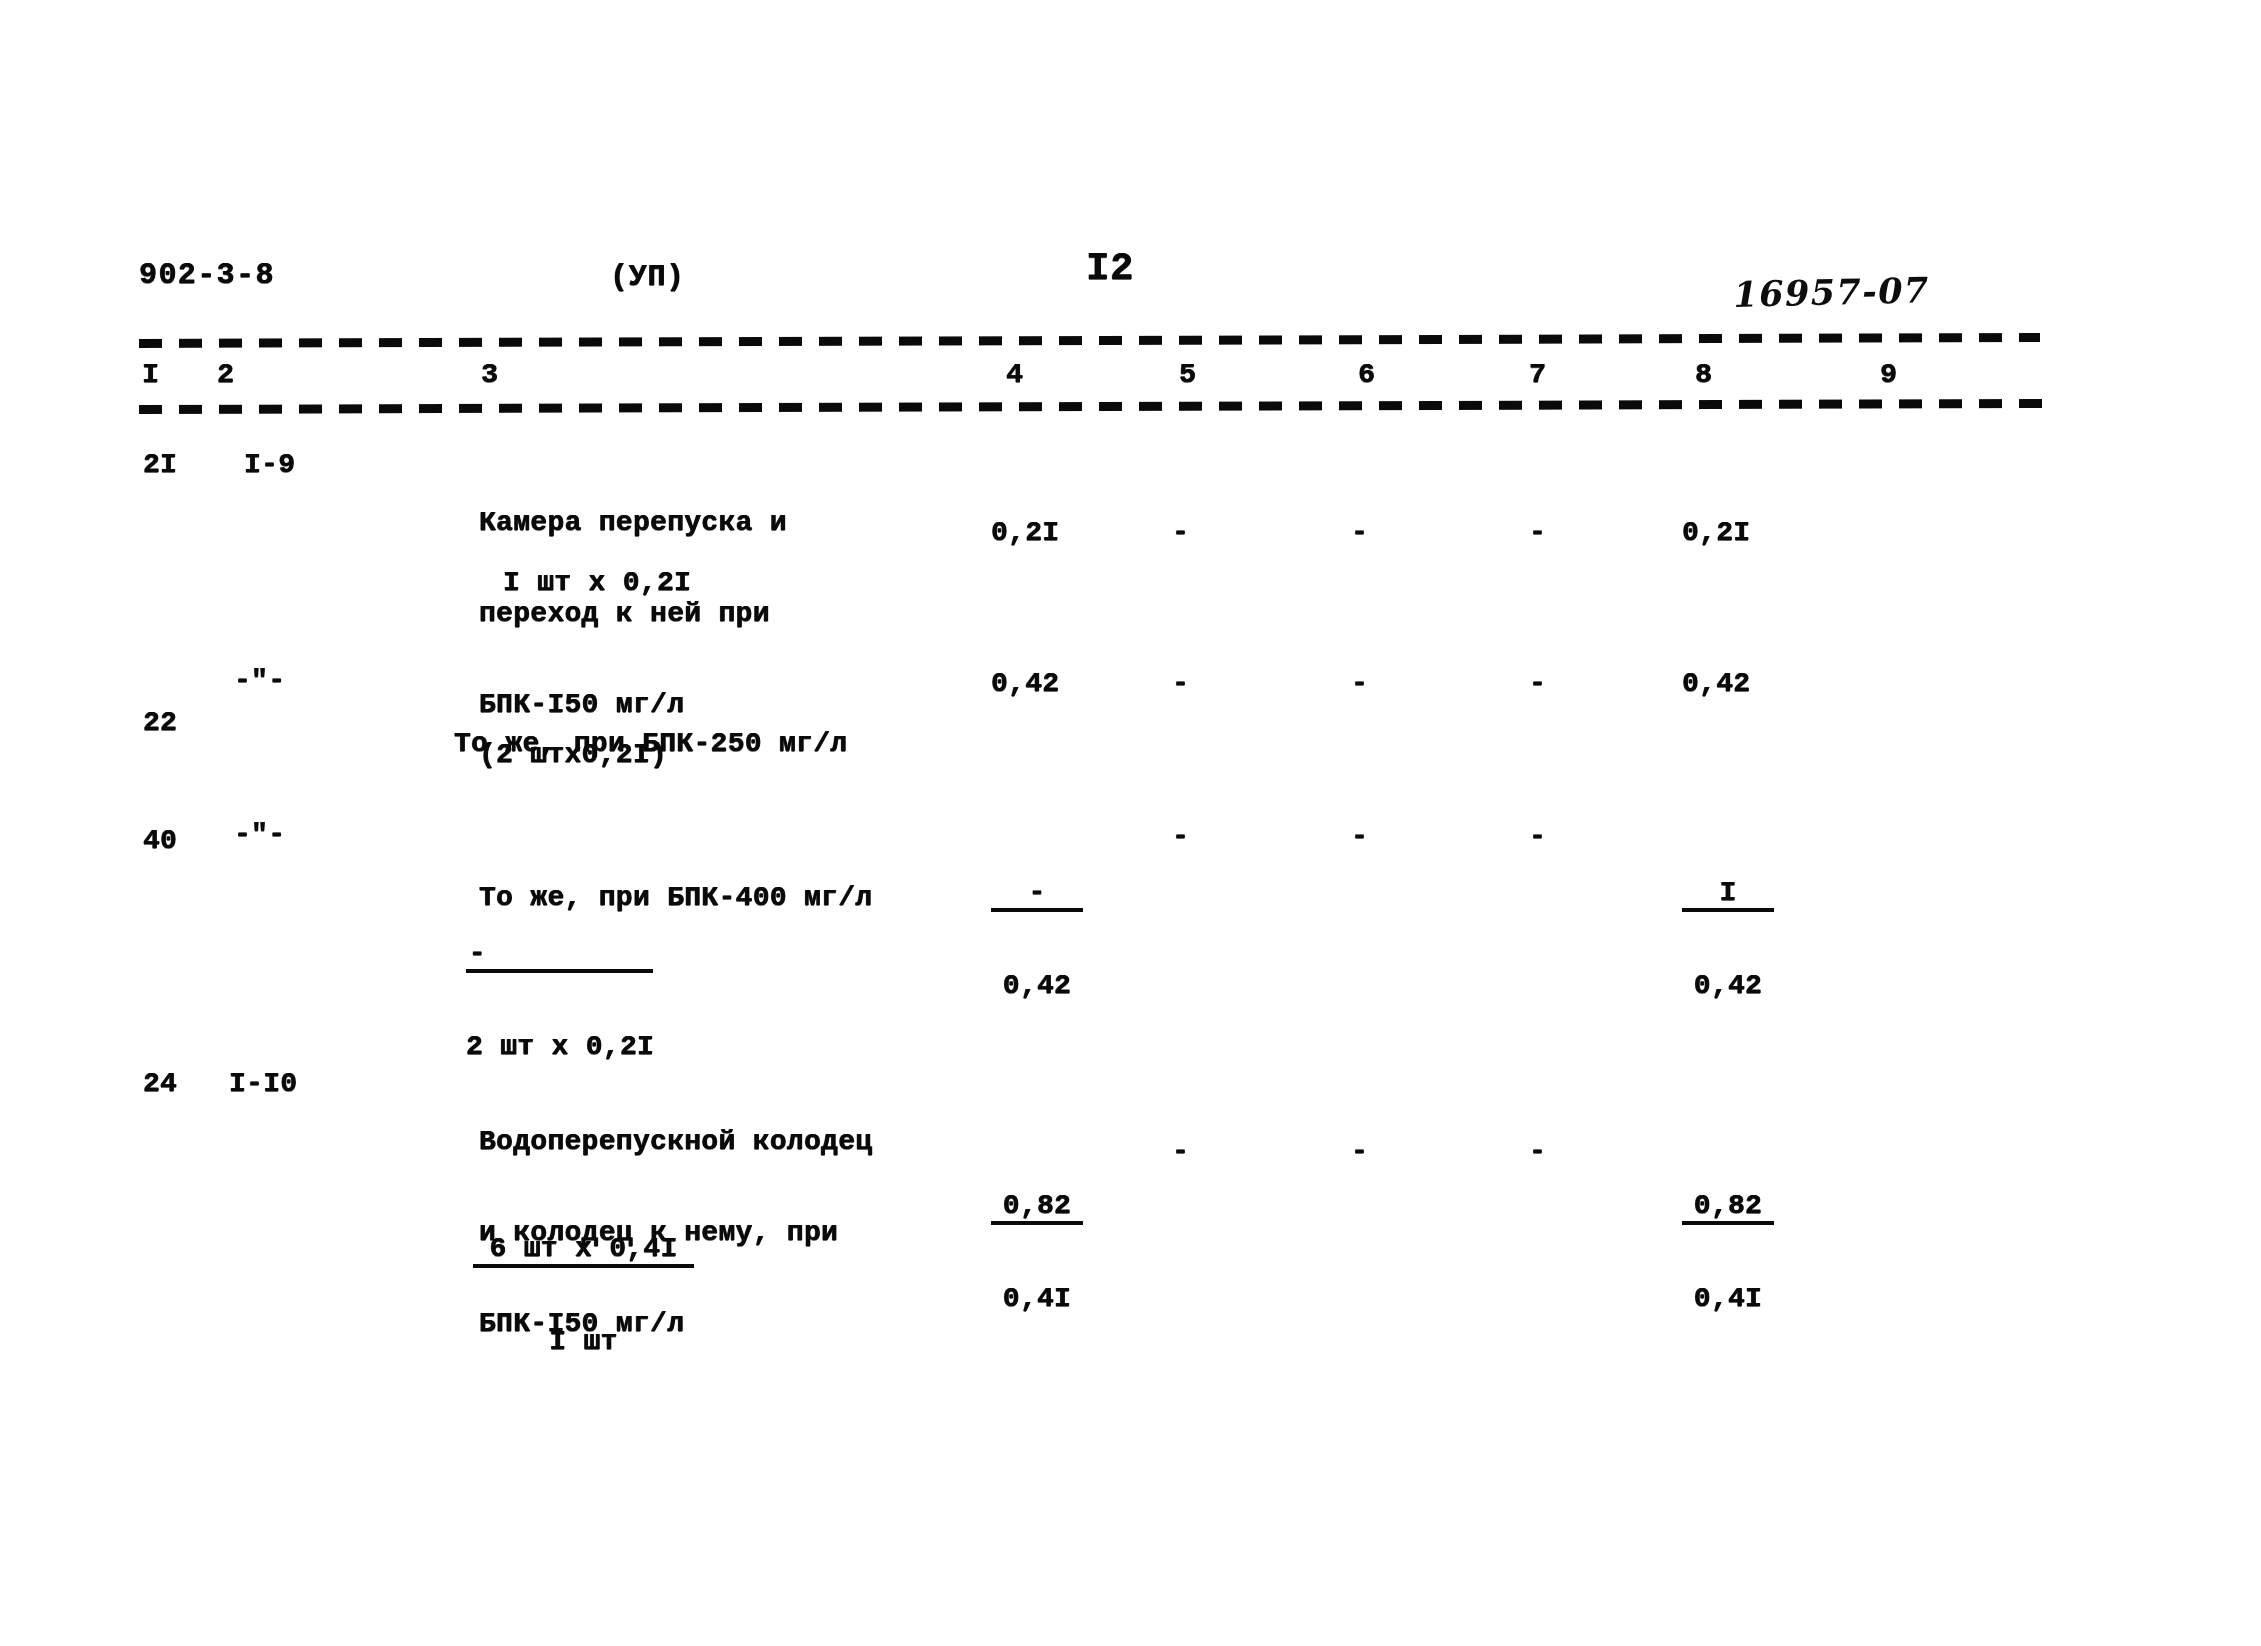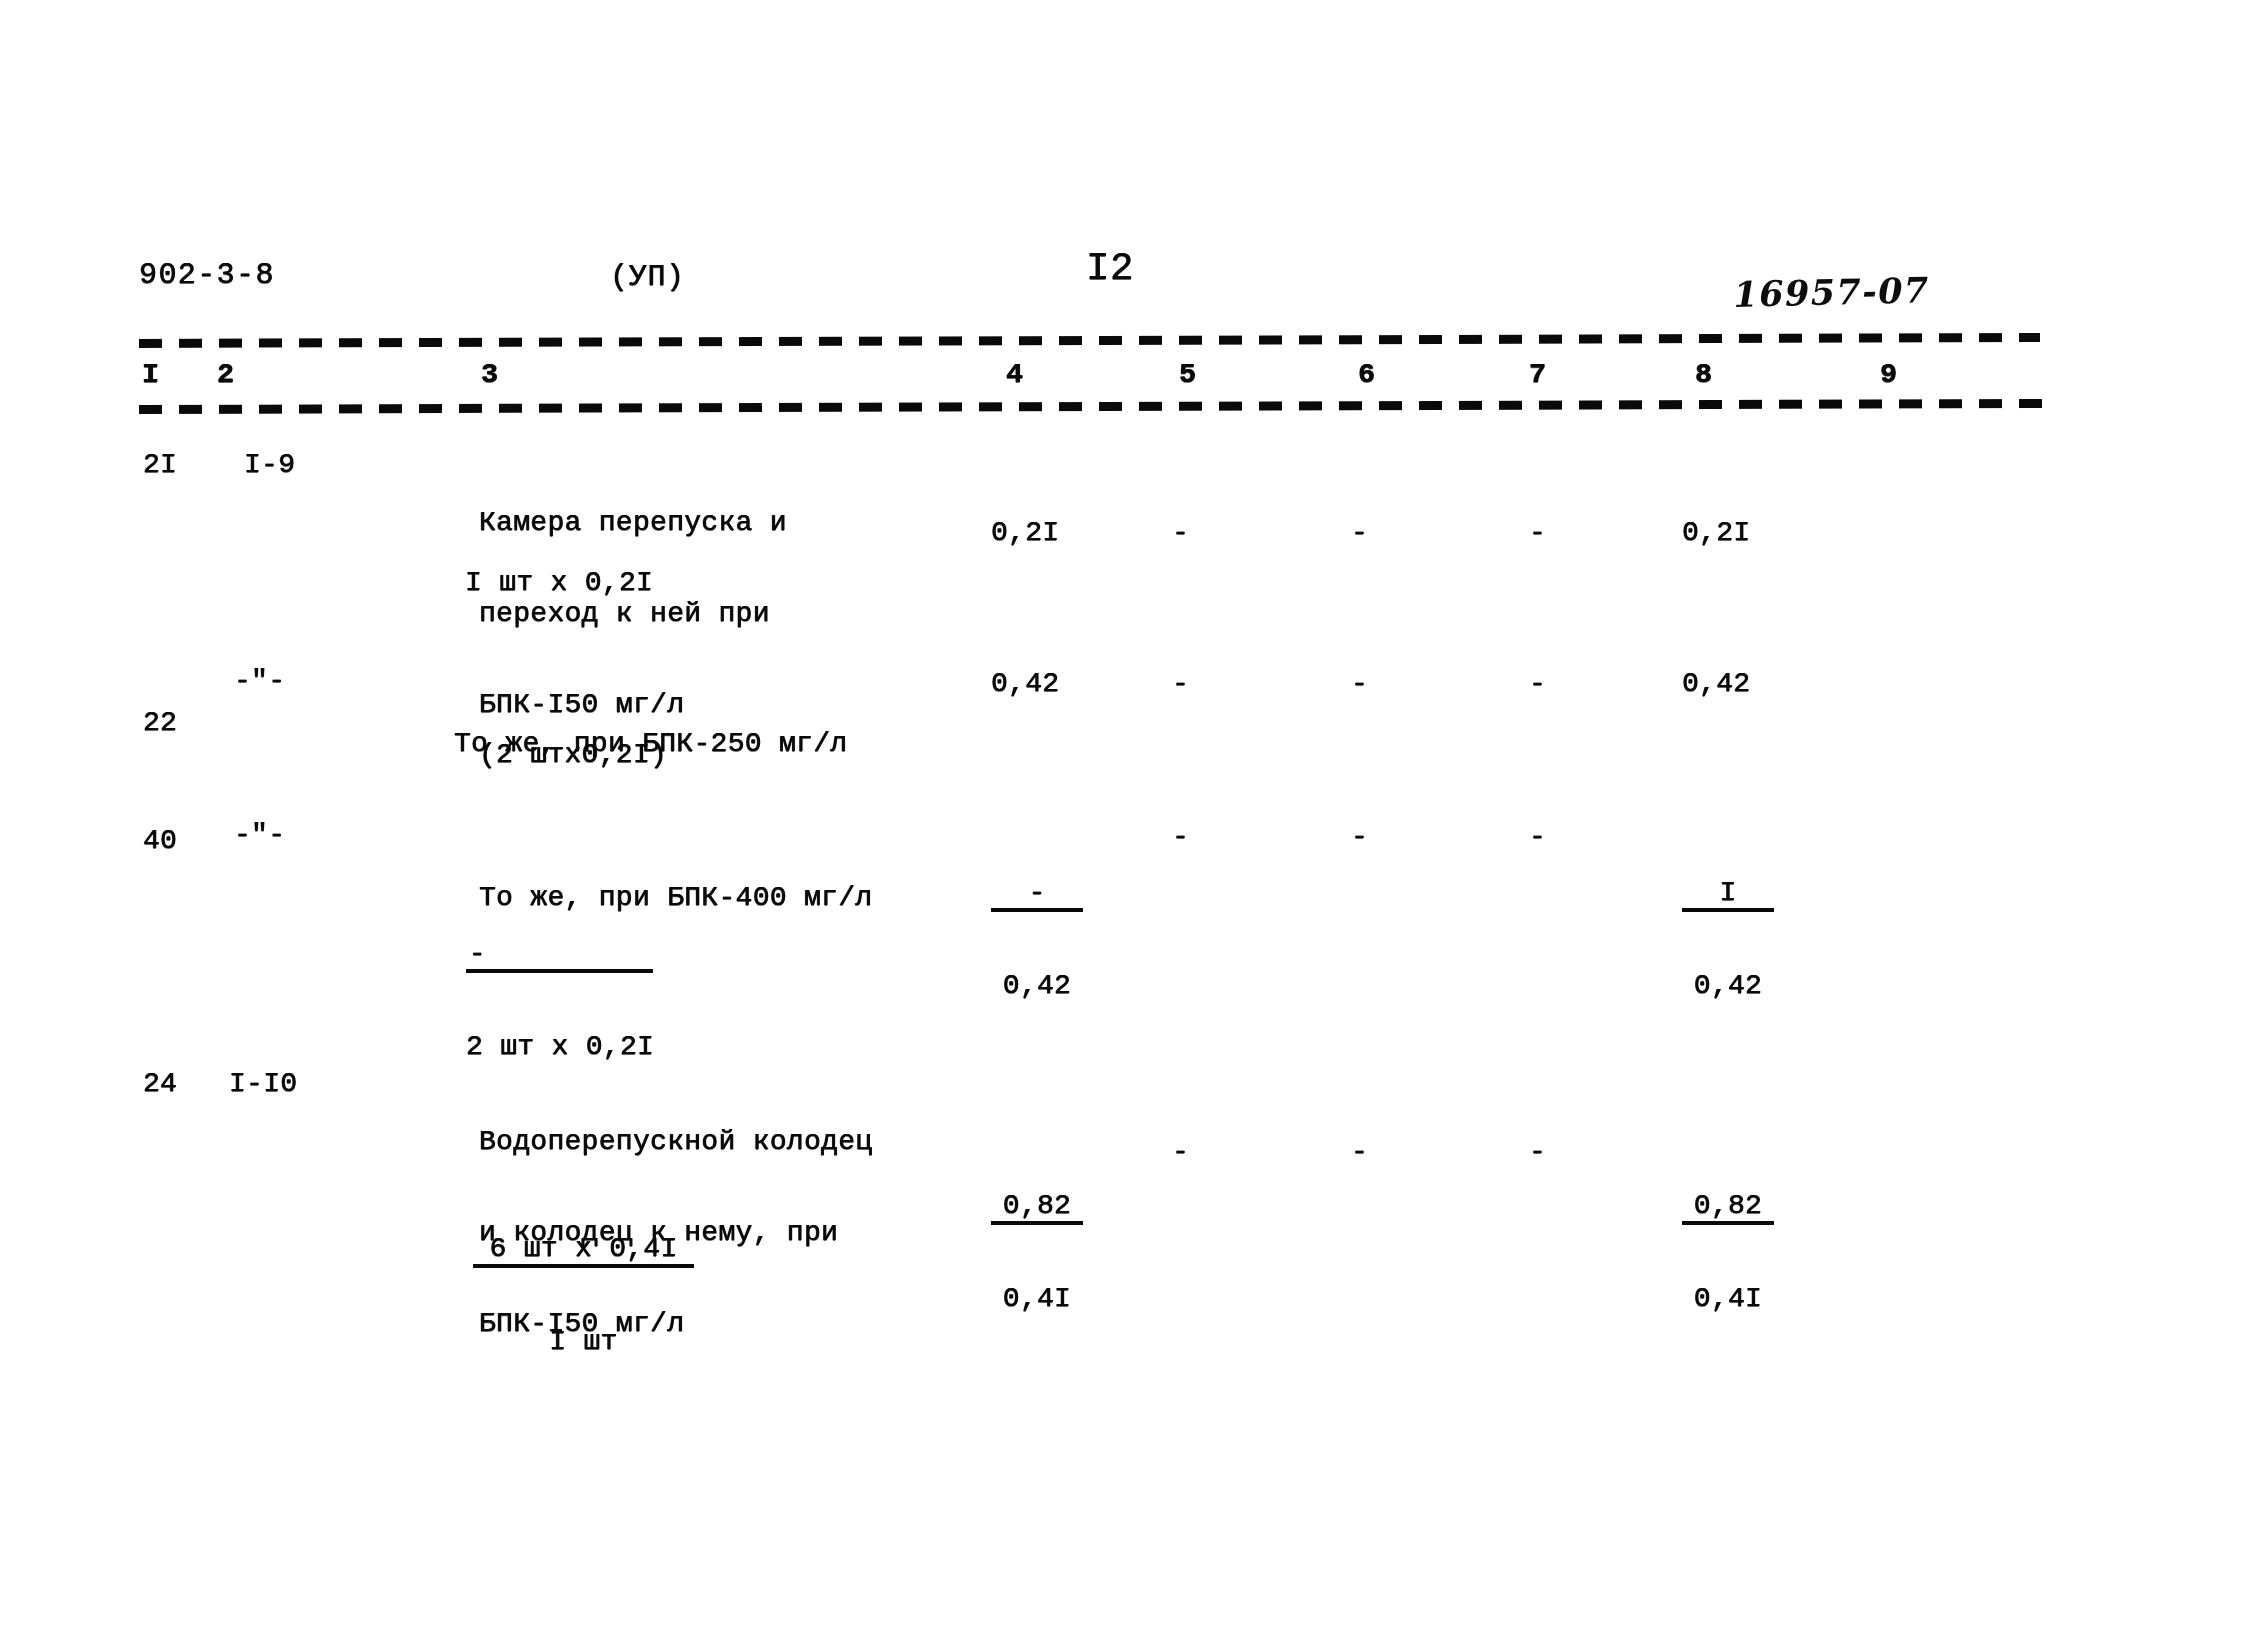--- a/index.html
+++ b/index.html
@@ -20,21 +20,21 @@
     position: absolute;
     inset: 0;
   }
 
   
   .abs { position: absolute; white-space: pre; }
 
   
   .mono {
     font-family: "Liberation Mono", "DejaVu Sans Mono", monospace;
-    font-weight: 400;
+    font-weight: 700;
     font-size: 28px;
     letter-spacing: 0.3px;
     line-height: 1.0;
     color: #0a0a0a;
     text-shadow: 0.5px 0 0 rgba(0,0,0,0.85), -0.5px 0 0 rgba(0,0,0,0.55), 0 0.5px 0 rgba(0,0,0,0.6);
   }
 
   .hdr-code { font-size: 30px; letter-spacing: 1.4px; }
   .hdr-paren { font-size: 30px; letter-spacing: 0.7px; }
   .pagenum { font-size: 39px; letter-spacing: 0.7px; }
@@ -116,21 +116,21 @@
 
   <div>
     <span class="abs mono" style="left:143px; top:451px;">2I</span>
     <span class="abs mono" style="left:244px; top:451px;">I-9</span>
 
     <div class="abs mono" style="left:479px; top:449px;">
       <span class="desc-line">Камера перепуска и</span>
       <span class="desc-line">переход к ней при</span>
       <span class="desc-line">БПК-I50 мг/л</span>
     </div>
-    <span class="abs mono" style="left:465px; top:569px;">I шт х 0,2I</span>
+    <span class="abs mono" style="left:503px; top:569px;">I шт х 0,2I</span>
 
     <span class="abs mono" style="left:991px; top:519px;">0,2I</span>
     <span class="abs mono" style="left:1172px; top:519px;">-</span>
     <span class="abs mono" style="left:1351px; top:519px;">-</span>
     <span class="abs mono" style="left:1529px; top:519px;">-</span>
     <span class="abs mono" style="left:1682px; top:519px;">0,2I</span>
   </div>
 
   <div>
     <span class="abs mono" style="left:143px; top:673px;margin-top:36px;">22</span>

